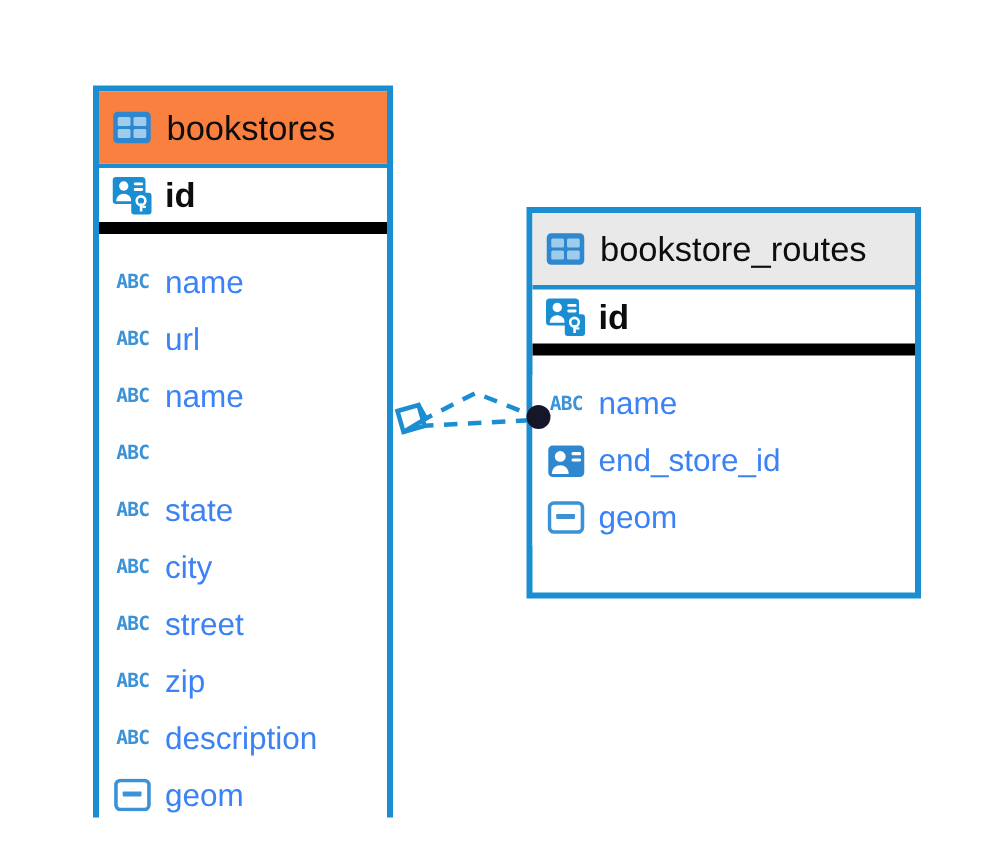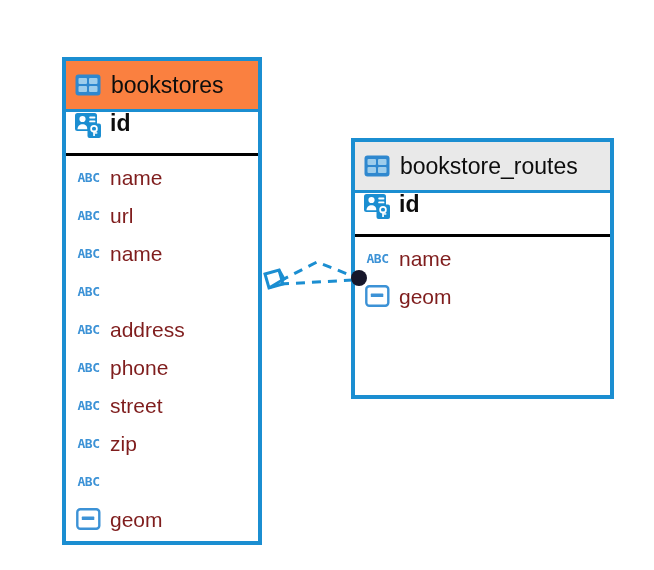--- a/index.html
+++ b/index.html
@@ -53,50 +53,51 @@
   .entity-header.neutral { background: #e9e9e9; }
   .entity-title {
     font-size: 23px;
     color: #0d0d0d;
     line-height: 1;
     white-space: nowrap;
   }
 
   .pk-row {
     display: flex;
+    align-items: center;
     box-sizing: border-box;
     height: 47px;
     padding-left: 9px;
     gap: 8px;
     border-top: 3px solid #1b8ed1;
-    border-bottom: 3px solid #000000;
+    border-bottom: 8px solid #000000;
     background: #ffffff;
   }
   .pk-label {
     font-size: 23px;
     font-weight: bold;
     color: #0d0d0d;
     line-height: 1;
   }
 
   .field-list {
-    padding-top: 2px;
+    padding-top: 13px;
   }
   .field-row {
     display: flex;
     align-items: center;
     box-sizing: border-box;
     height: 38px;
     padding-left: 10px;
     gap: 9px;
     background: #ffffff;
   }
   .field-label {
     font-size: 21px;
-    color: #7f1d1d;
+    color: #3b82f6;
     line-height: 1;
     white-space: nowrap;
   }
 
   
   .icon {
     display: inline-flex;
     align-items: center;
     justify-content: center;
     flex: none;
@@ -192,48 +193,49 @@
       <div class="field-row">
         <span class="icon icon-abc">
           <span class="abc-text">ABC</span>
         </span>
       </div>
 
       <div class="field-row">
         <span class="icon icon-abc">
           <span class="abc-text">ABC</span>
         </span>
-        <span class="field-label">address</span>
-      </div>
-
-      <div class="field-row">
-        <span class="icon icon-abc">
-          <span class="abc-text">ABC</span>
-        </span>
-        <span class="field-label">phone</span>
+        <span class="field-label">state</span>
+      </div>
+
+      <div class="field-row">
+        <span class="icon icon-abc">
+          <span class="abc-text">ABC</span>
+        </span>
+        <span class="field-label">city</span>
       </div>
 
       <div class="field-row">
         <span class="icon icon-abc">
           <span class="abc-text">ABC</span>
         </span>
         <span class="field-label">street</span>
       </div>
 
       <div class="field-row">
         <span class="icon icon-abc">
           <span class="abc-text">ABC</span>
         </span>
         <span class="field-label">zip</span>
       </div>
 
       <div class="field-row">
         <span class="icon icon-abc">
           <span class="abc-text">ABC</span>
         </span>
+        <span class="field-label">description</span>
       </div>
 
       <div class="field-row">
         <span class="icon icon-geom">
           <svg width="25" height="22" viewBox="0 0 25 22">
             <rect x="1.3" y="1.3" width="22" height="19.4" rx="3" fill="#ffffff" stroke="#3c92d6" stroke-width="2.4"></rect>
             <rect x="5.8" y="8.6" width="12.5" height="3.4" rx="0.6" fill="#3c92d6"></rect>
           </svg>
         </span>
         <span class="field-label">geom</span>
@@ -278,20 +280,32 @@
     <div class="field-list">
 
       <div class="field-row">
         <span class="icon icon-abc">
           <span class="abc-text">ABC</span>
         </span>
         <span class="field-label">name</span>
       </div>
 
 
+      <div class="field-row">
+        <span class="icon icon-fk">
+          <svg width="25" height="25" viewBox="0 0 25 25">
+            <rect x="0.5" y="2" width="24" height="21" rx="3" fill="#2f88cf"></rect>
+            <circle cx="8.5" cy="9.3" r="3.6" fill="#ffffff"></circle>
+            <path d="M2.9 21c0-3.6 2.6-5.8 5.6-5.8s5.6 2.2 5.6 5.8z" fill="#ffffff"></path>
+            <rect x="16" y="6.4" width="6.4" height="2.1" rx="1" fill="#ffffff"></rect>
+            <rect x="16" y="10.6" width="6.4" height="2.1" rx="1" fill="#ffffff"></rect>
+          </svg>
+        </span>
+        <span class="field-label">end_store_id</span>
+      </div>
 
       <div class="field-row">
         <span class="icon icon-geom">
           <svg width="25" height="22" viewBox="0 0 25 22">
             <rect x="1.3" y="1.3" width="22" height="19.4" rx="3" fill="#ffffff" stroke="#3c92d6" stroke-width="2.4"></rect>
             <rect x="5.8" y="8.6" width="12.5" height="3.4" rx="0.6" fill="#3c92d6"></rect>
           </svg>
         </span>
         <span class="field-label">geom</span>
       </div>

